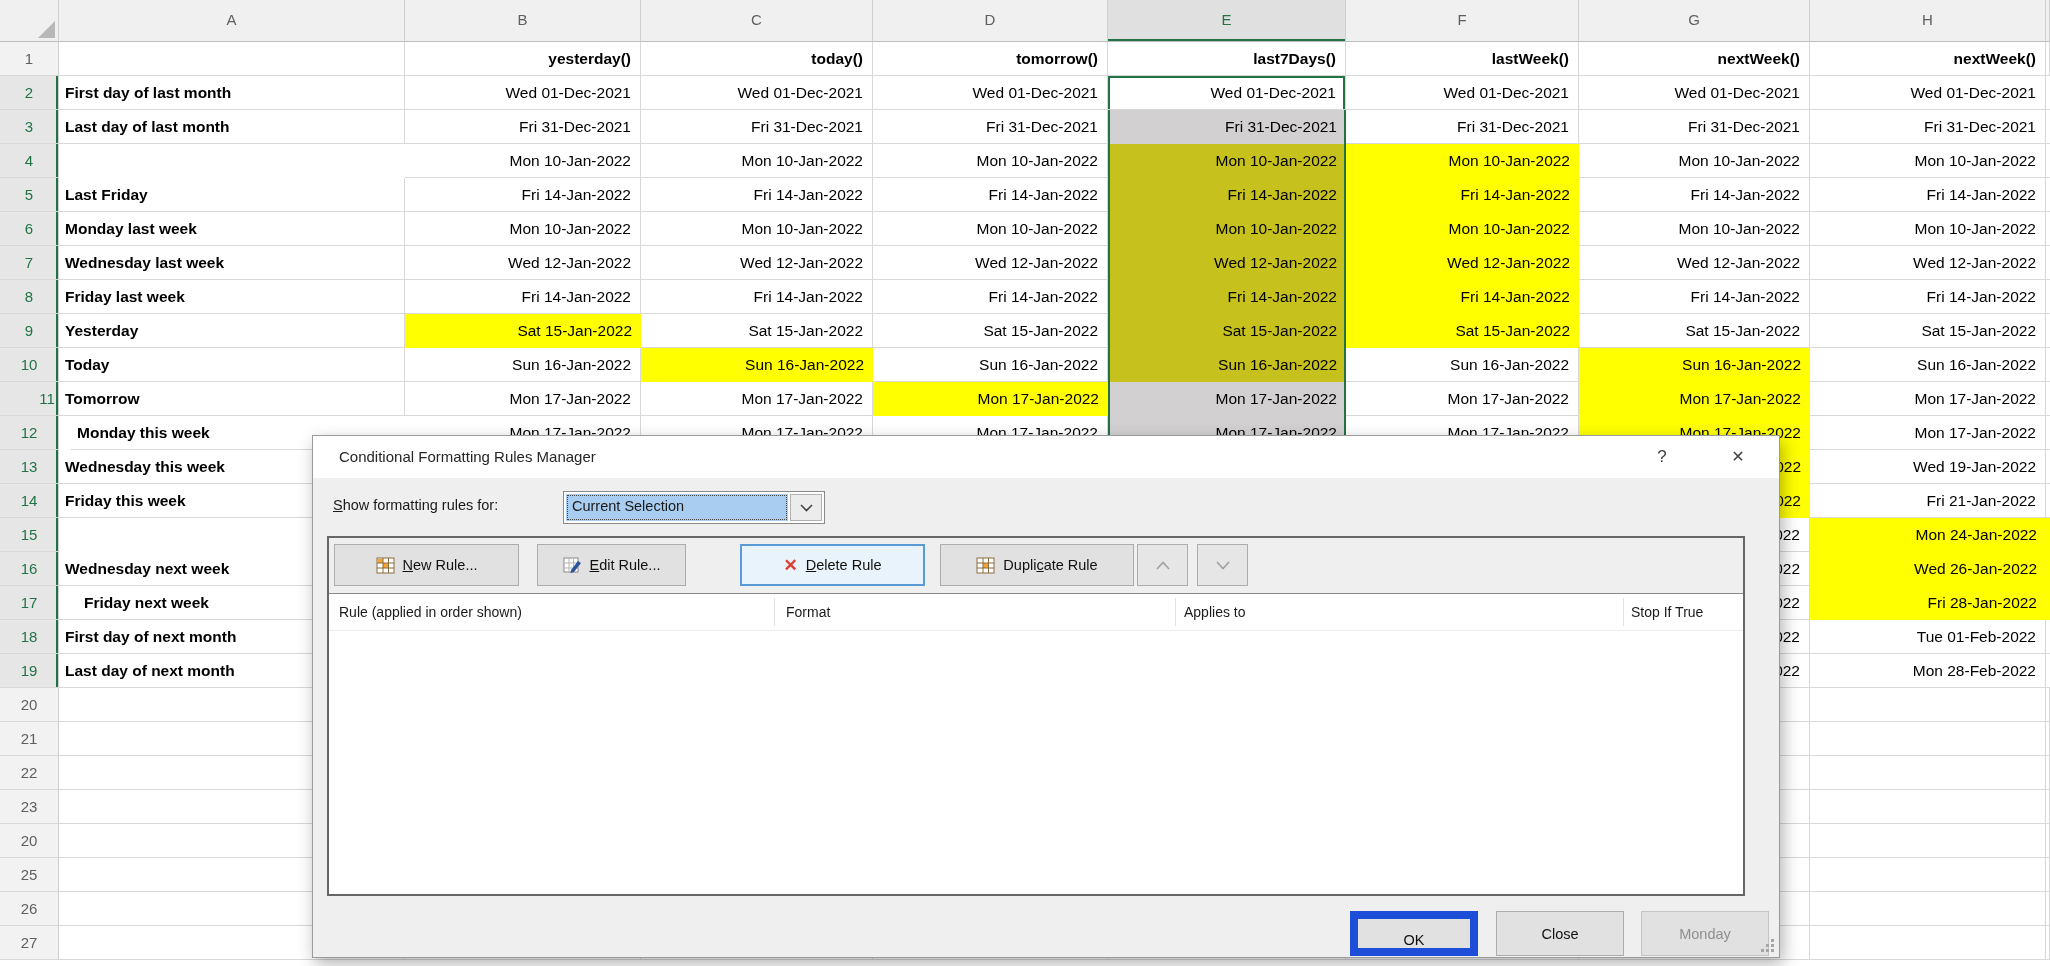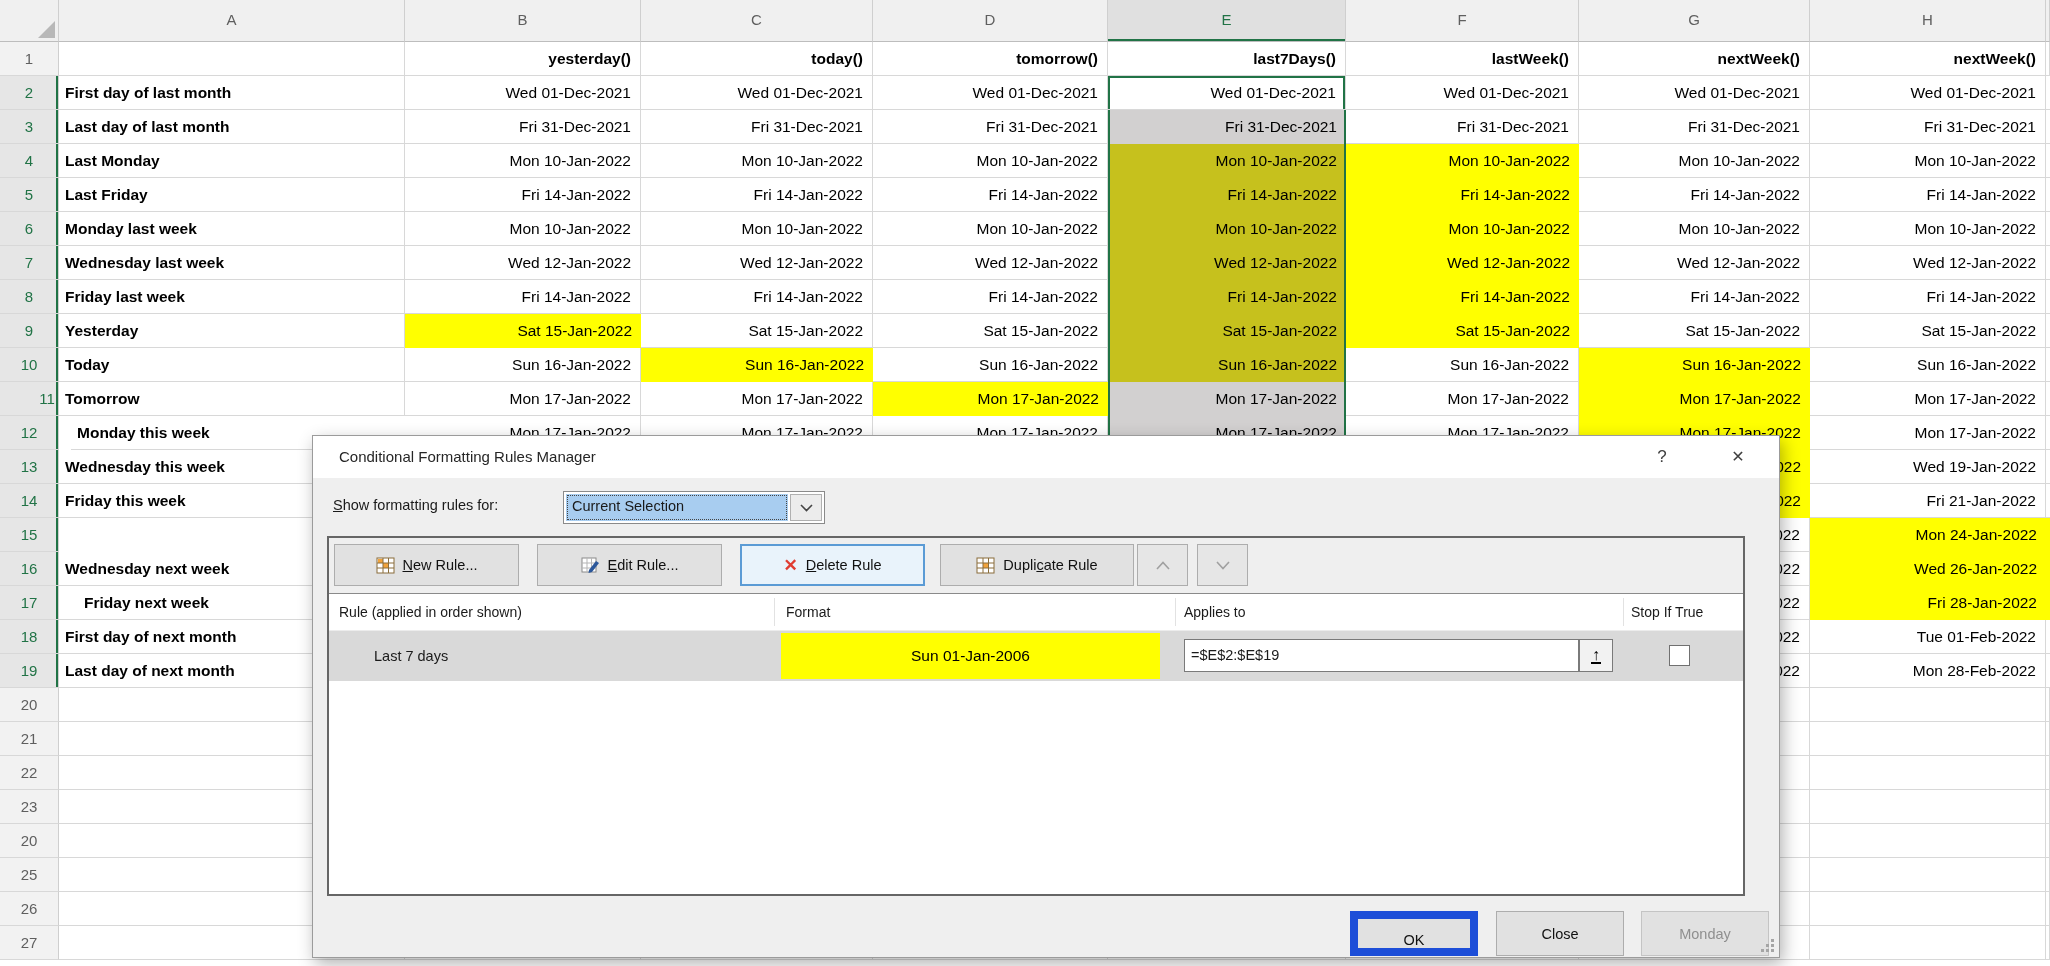--- a/index.html
+++ b/index.html
@@ -124,21 +124,20 @@
     <div class="sc cell rowlabel" style="left: 59px; top: 110px; width: 346px; height: 34px;">Last day of last month</div>
     <div class="sc cell datecell" style="left: 405px; top: 110px; width: 236px; height: 34px;">Fri 31-Dec-2021</div>
     <div class="sc cell datecell" style="left: 641px; top: 110px; width: 232px; height: 34px;">Fri 31-Dec-2021</div>
     <div class="sc cell datecell" style="left: 873px; top: 110px; width: 235px; height: 34px;">Fri 31-Dec-2021</div>
     <div class="sc cell datecell graytint" style="left: 1108px; top: 110px; width: 238px; height: 34px; box-shadow: rgb(33, 115, 70) 2px 0px 0px inset, rgb(33, 115, 70) -2px 0px 0px inset;">Fri 31-Dec-2021</div>
     <div class="sc cell datecell" style="left: 1346px; top: 110px; width: 233px; height: 34px;">Fri 31-Dec-2021</div>
     <div class="sc cell datecell" style="left: 1579px; top: 110px; width: 231px; height: 34px;">Fri 31-Dec-2021</div>
     <div class="sc cell datecell" style="left: 1810px; top: 110px; width: 236px; height: 34px;">Fri 31-Dec-2021</div>
     <div class="sc cell datecell" style="left: 2046px; top: 110px; width: 4px; height: 34px;"></div>
     <div class="sc rn sel" style="left: 0px; top: 144px; width: 59px; height: 34px;">4</div>
-    <div class="sc cell rowlabel" style="left: 59px; top: 144px; width: 346px; height: 34px;">Last Monday</div>
     <div class="sc cell datecell" style="left: 405px; top: 144px; width: 236px; height: 34px;">Mon 10-Jan-2022</div>
     <div class="sc cell datecell" style="left: 641px; top: 144px; width: 232px; height: 34px;">Mon 10-Jan-2022</div>
     <div class="sc cell datecell" style="left: 873px; top: 144px; width: 235px; height: 34px;">Mon 10-Jan-2022</div>
     <div class="sc cell datecell olive" style="left: 1108px; top: 144px; width: 238px; height: 34px; box-shadow: rgb(33, 115, 70) 2px 0px 0px inset, rgb(33, 115, 70) -2px 0px 0px inset;">Mon 10-Jan-2022</div>
     <div class="sc cell datecell yellow" style="left: 1346px; top: 144px; width: 233px; height: 34px;">Mon 10-Jan-2022</div>
     <div class="sc cell datecell" style="left: 1579px; top: 144px; width: 231px; height: 34px;">Mon 10-Jan-2022</div>
     <div class="sc cell datecell" style="left: 1810px; top: 144px; width: 236px; height: 34px;">Mon 10-Jan-2022</div>
     <div class="sc cell datecell" style="left: 2046px; top: 144px; width: 4px; height: 34px;"></div>
     <div class="sc rn sel" style="left: 0px; top: 178px; width: 59px; height: 34px;">5</div>
     <div class="sc cell rowlabel" style="left: 59px; top: 178px; width: 346px; height: 34px;">Last Friday</div>
@@ -394,21 +393,21 @@
         <span class="tbicon">
           <svg width="19" height="17" viewBox="0 0 19 17">
               <rect x="1" y="1" width="17" height="15" fill="#fff" stroke="#8a6d3b"></rect>
               <rect x="2" y="2" width="5" height="4" fill="#f2a33c"></rect>
               <rect x="7" y="6" width="5" height="5" fill="#f2a33c"></rect>
               <path d="M1 6 H18 M1 11 H18 M7 1 V16 M12.5 1 V16" stroke="#8a6d3b" fill="none"></path>
             </svg>
         </span>
         <span><u>N</u>ew Rule...</span>
       </button>
-      <button class="tb" style="left:208px;width:185px;">
+      <button class="tb" style="left:208px;width:149px;">
         <span class="tbicon">
           <svg width="19" height="17" viewBox="0 0 19 17">
               <rect x="1" y="1" width="14" height="14" fill="#fff" stroke="#8a8a8a"></rect>
               <path d="M1 6 H15 M1 11 H15 M6 1 V15 M10.5 1 V15" stroke="#b5b5b5" fill="none"></path>
               <path d="M8 13 L15 4 L18 6 L11 15 L7.5 16 Z" fill="#2b579a"></path>
             </svg>
         </span>
         <span><u>E</u>dit Rule...</span>
       </button>
       <button class="tb focused" style="left:411px;width:185px;">
@@ -438,29 +437,20 @@
     </div>
     <div class="list">
       <div class="list-header">
         <span class="lh" style="left:10px;">Rule (applied in order shown)</span>
         <span class="lh" style="left:457px;">Format</span>
         <span class="lh" style="left:855px;">Applies to</span>
         <span class="lh" style="left:1302px;">Stop If True</span>
         <span class="lsep" style="left:445px;"></span>
         <span class="lsep" style="left:846px;"></span>
         <span class="lsep" style="left:1294px;"></span>
-      </div>
-      <div class="rule-row">
-        <span class="rule-name">Last 7 days</span>
-        <div class="preview">Sun 01-Jan-2006</div>
-        <div class="applies-input">=$E$2:$E$19</div>
-        <div class="collapse-btn">
-          <span class="collapse-glyph">↑</span>
-        </div>
-        <div class="checkbox"></div>
       </div>
     </div>
   </div>
 
   <button class="footer-btn okbtn">OK</button>
   <button class="footer-btn closebtn2">Close</button>
   <button class="footer-btn applybtn">Monday</button>
   <div class="grip">
     <i class="g1"></i>
       <i class="g2"></i>

